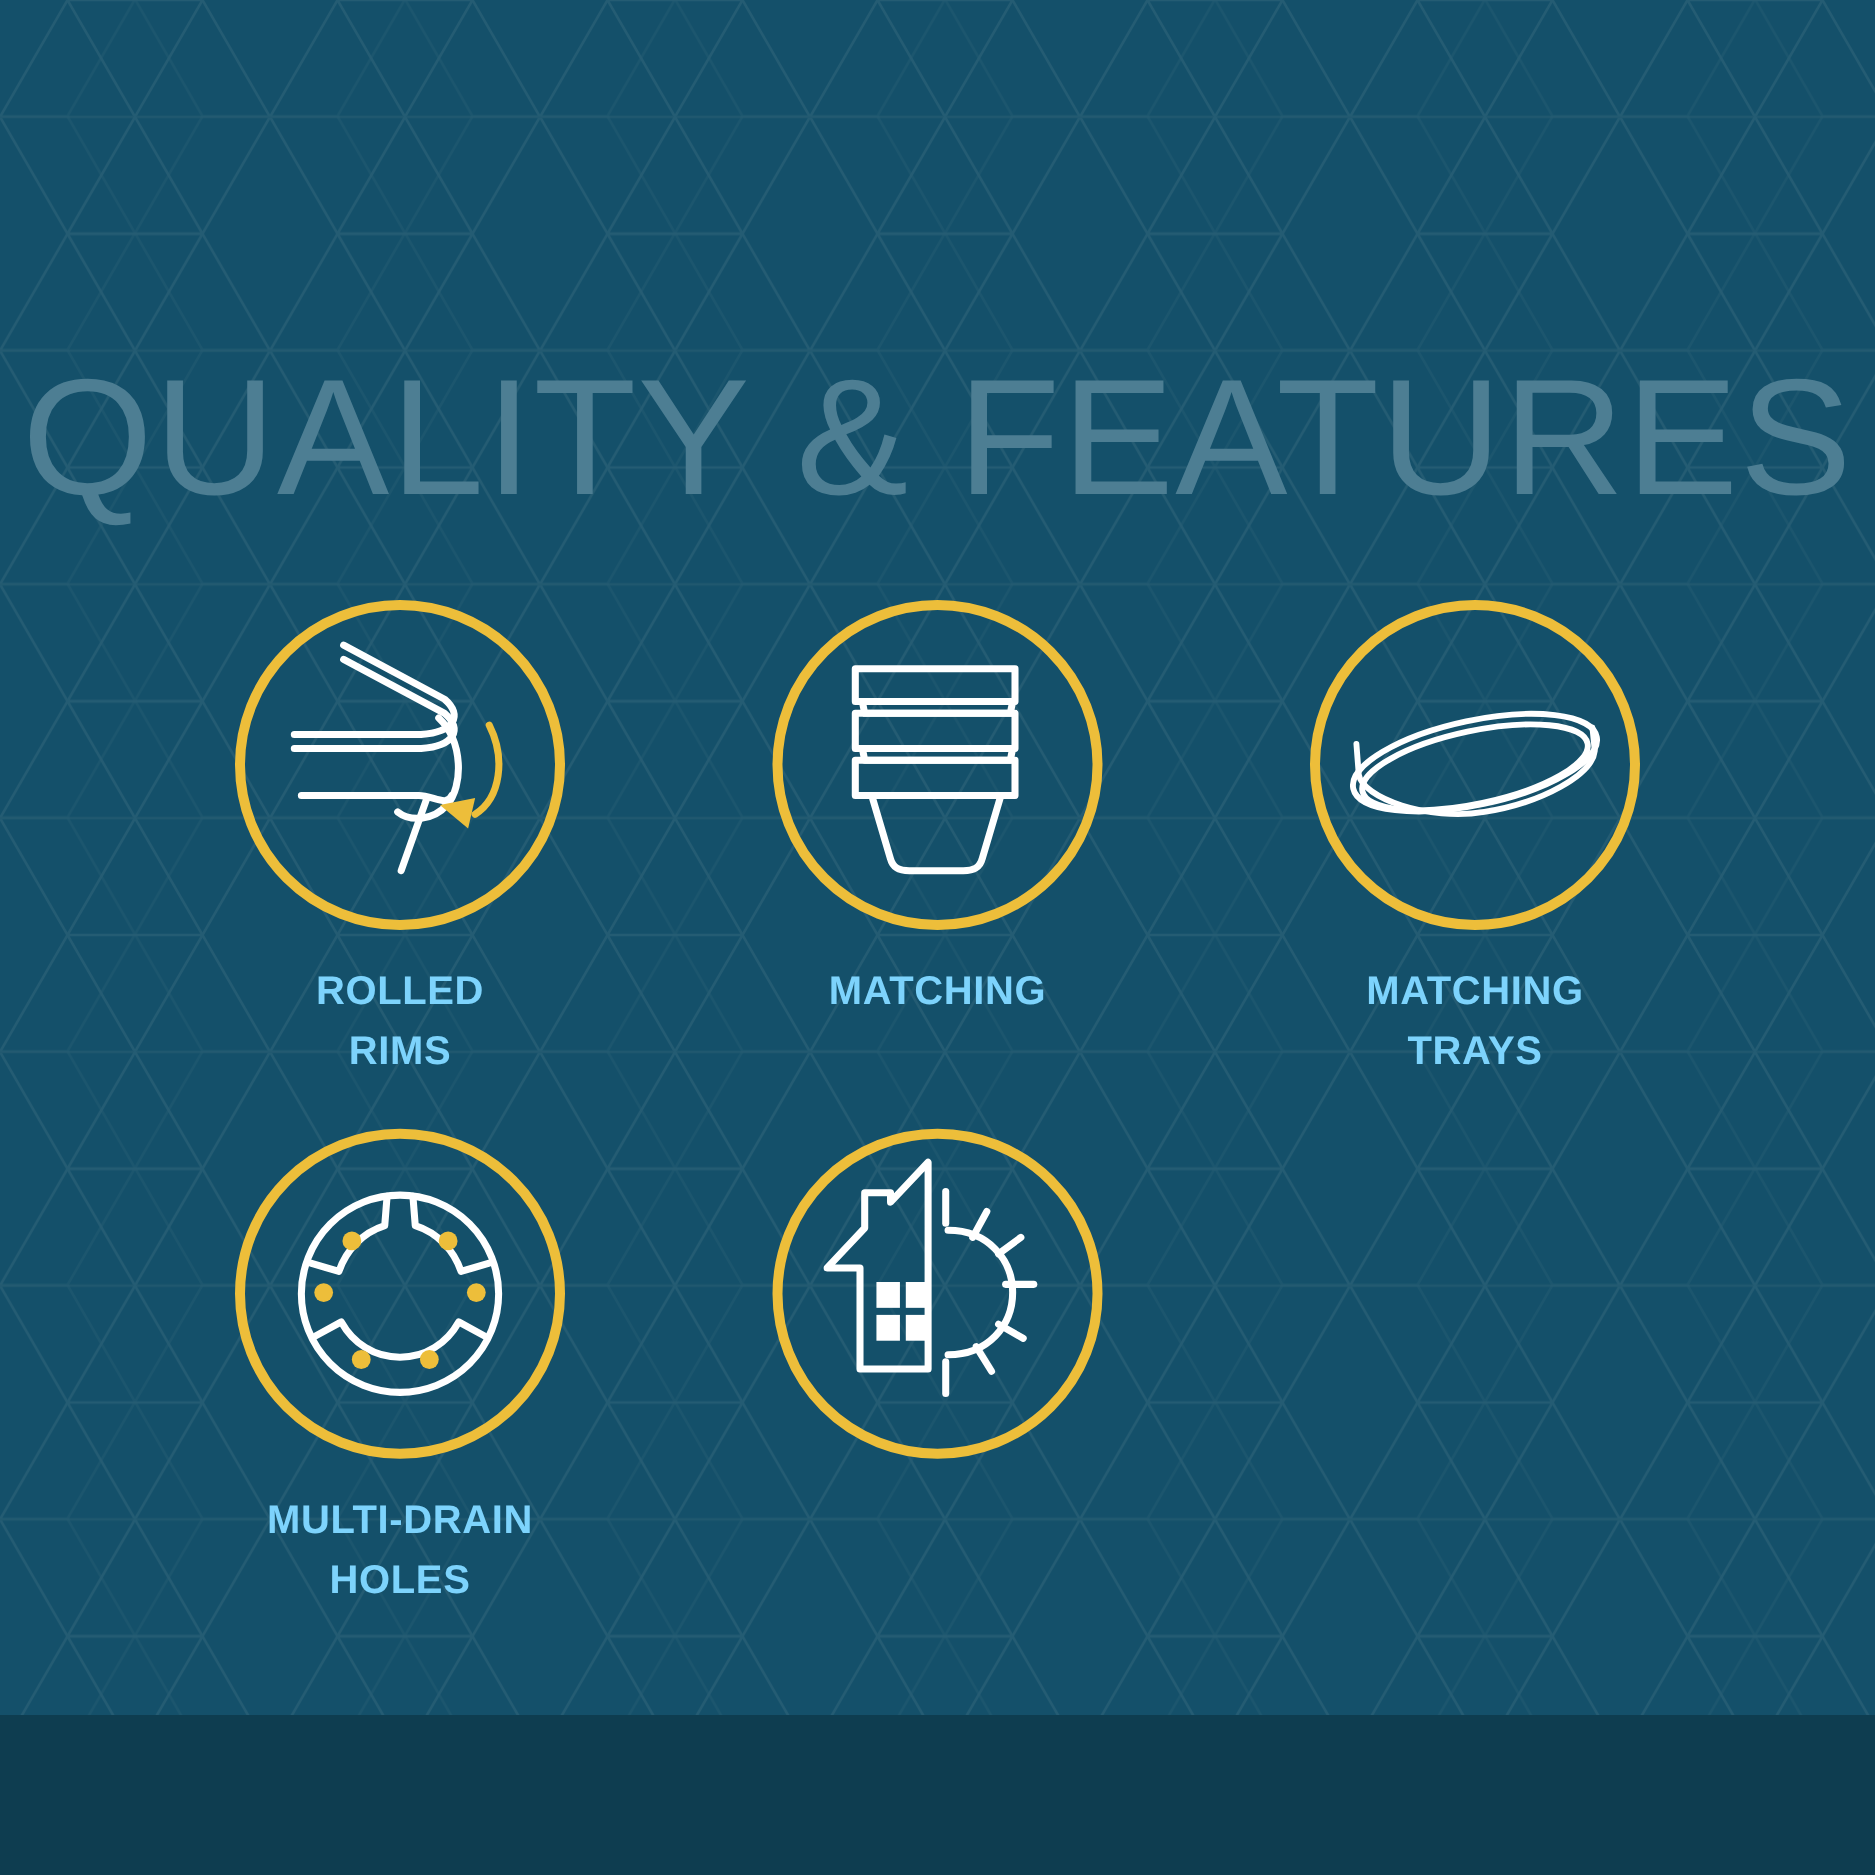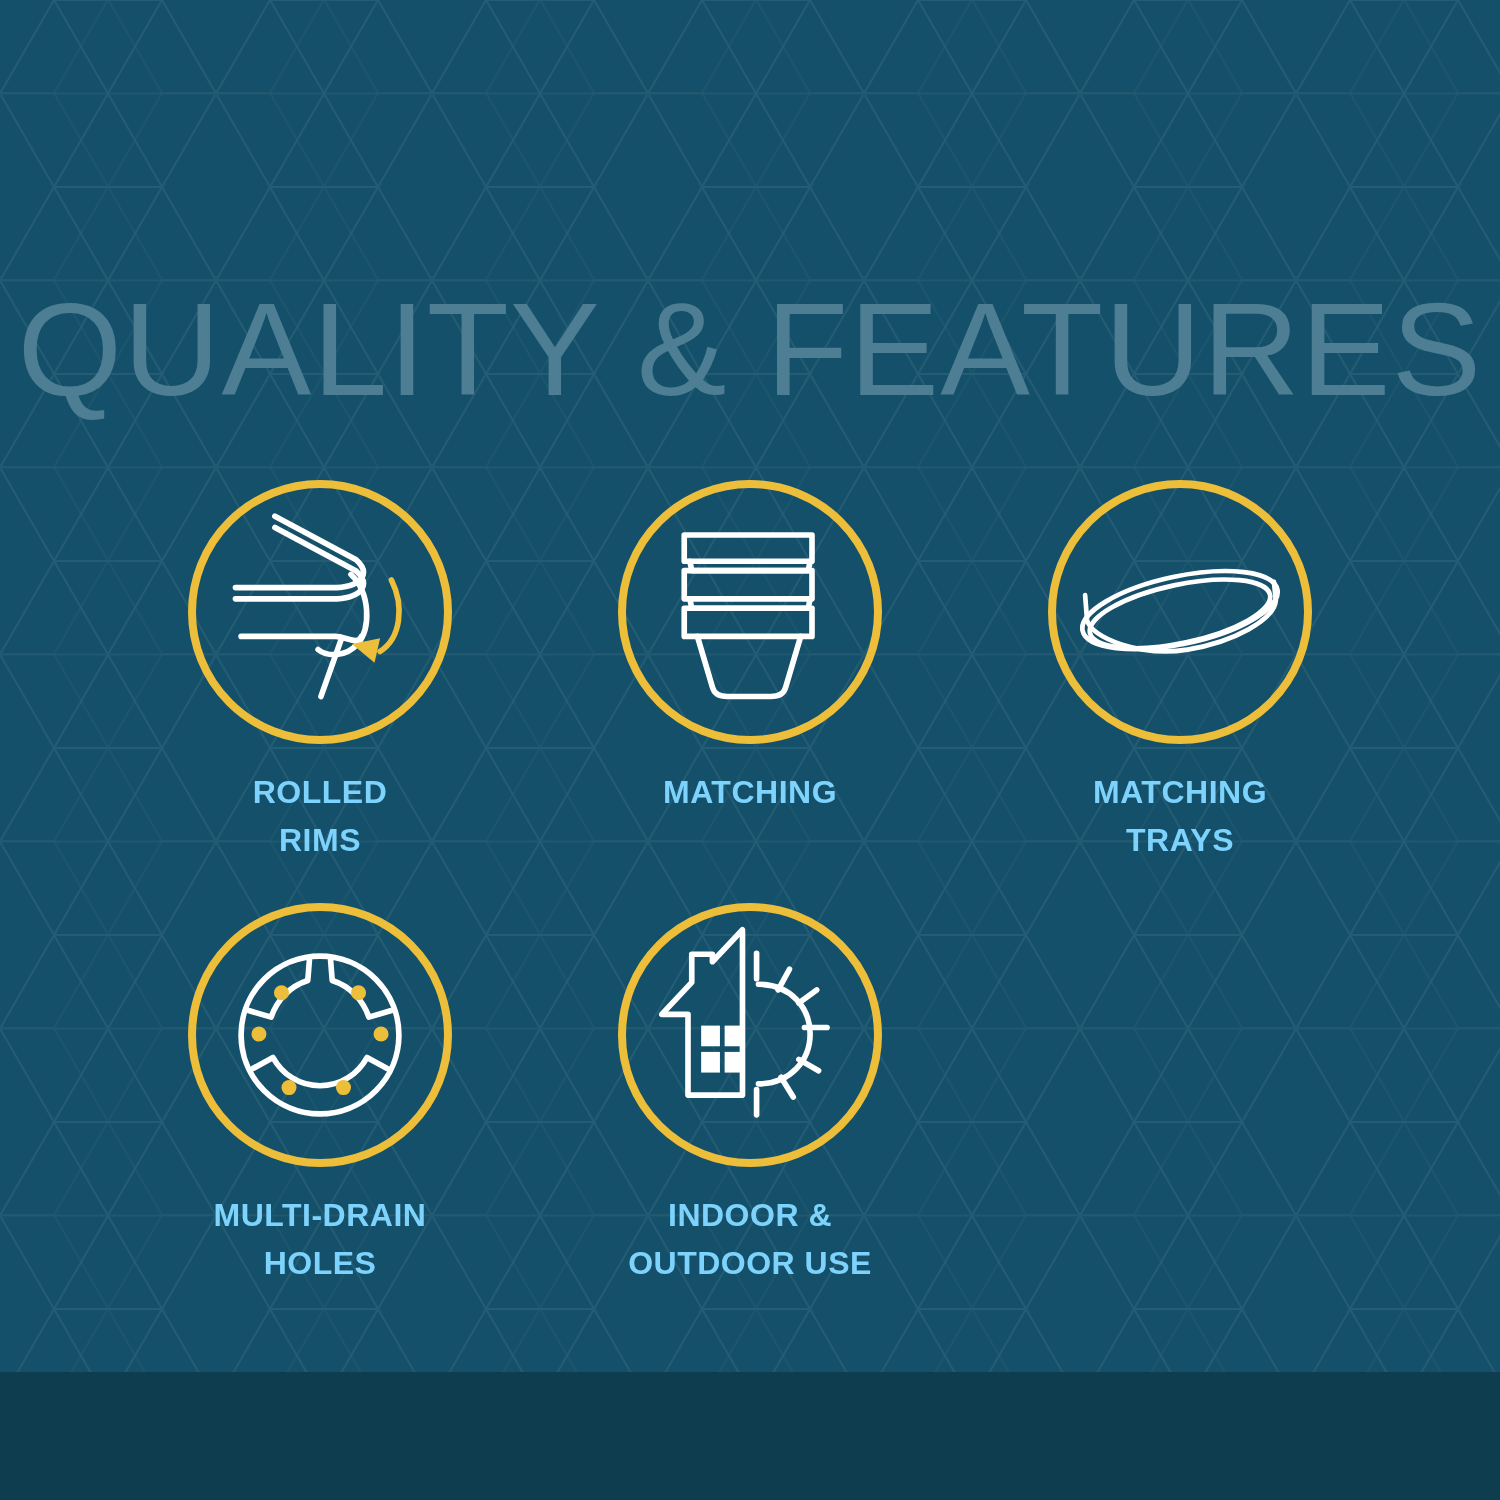--- a/index.html
+++ b/index.html
@@ -241,19 +241,17 @@
           </g>
           <g class="stroke-white" stroke-width="8">
             <path d="M174 62 L162 84"></path>
             <path d="M203 84 L184 98"></path>
             <path d="M214 124 L190 124"></path>
             <path d="M205 170 L184 158"></path>
             <path d="M178 198 L165 177"></path>
           </g>
         </svg>
       </div>
-      <div class="caption">INDOOR &amp;
-OUTDOOR USE</div>
     </div>
 
 
   </div>
 </div>
 
 </body></html>

